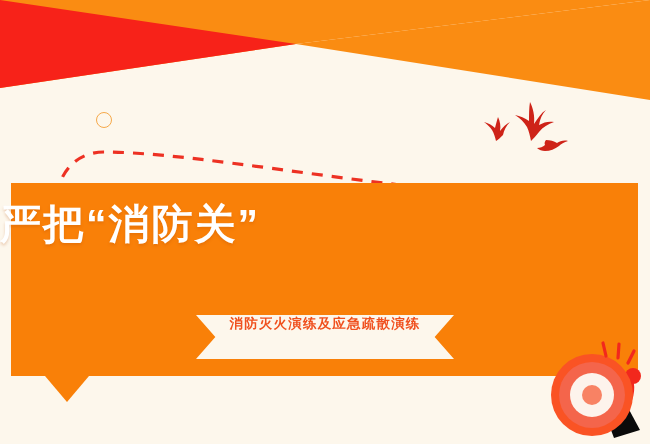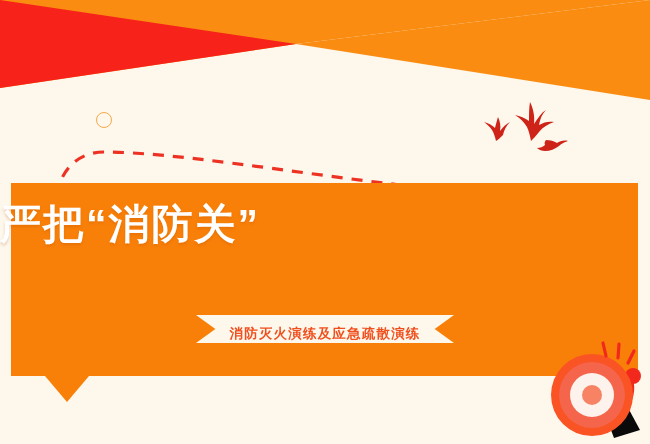--- a/index.html
+++ b/index.html
@@ -63,27 +63,27 @@
     line-height: 52px;
     text-shadow: 0 2px 3px rgba(180,70,0,0.25);
     white-space: nowrap;
   }
   
   #ribbon {
     position: absolute;
     left: 196px;
     top: 315px;
     width: 258px;
-    height: 28px;
+    height: 44px;
     background: #FDF7EC;
     z-index: 6;
     -webkit-clip-path: polygon(0 0, 100% 0, 100% 100%, 0 100%, 13px 50%);
     clip-path: polygon(0% 0%, 100% 0%, 92.5% 50%, 100% 100%, 0% 100%, 7.5% 50%);
     display: flex;
-    align-items: flex-end;
+    align-items: flex-start;
     justify-content: center;
   }
   #ribbon-text {
     color: #F0501E;
     font-size: 13.5px;
     font-weight: bold;
     letter-spacing: 1.2px;
     white-space: nowrap;
   }
   

